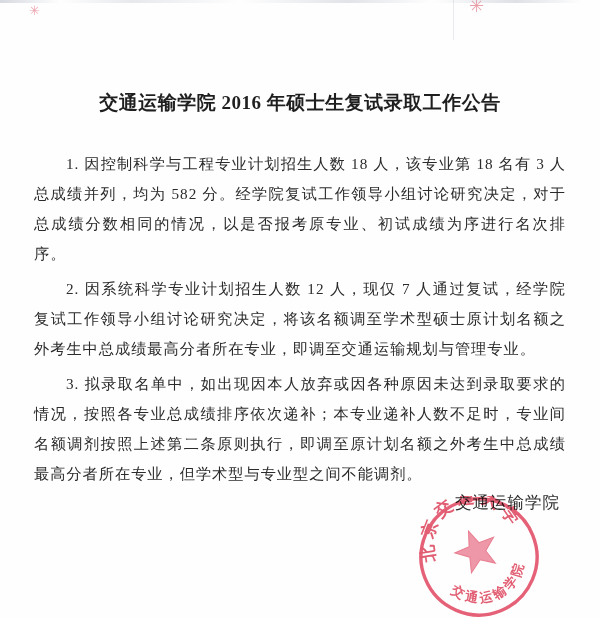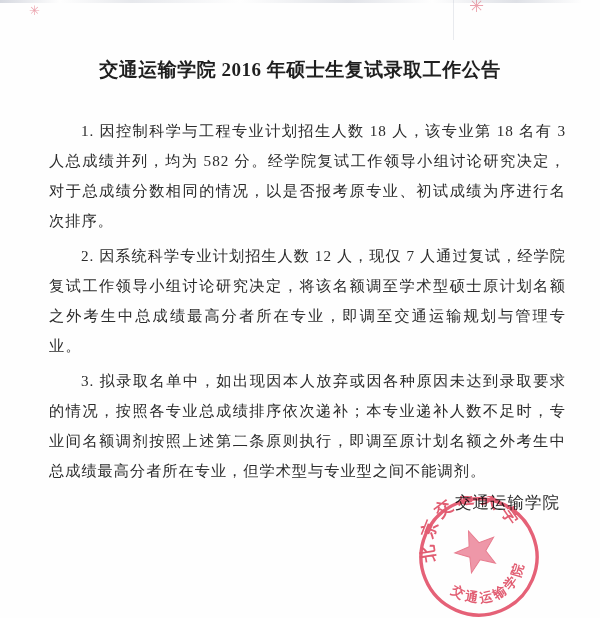--- a/index.html
+++ b/index.html
@@ -24,30 +24,30 @@
     position:absolute;left:453px;top:0;width:1px;height:40px;
     background:rgba(100,110,140,.14);
   }
   .corner-mark{
     position:absolute;color:#d8455a;opacity:.5;
     font-family:"DejaVu Sans",sans-serif;line-height:1;
   }
   .corner-mark.left{left:29px;top:4px;font-size:13px;}
   .corner-mark.right{left:469px;top:-3px;font-size:18px;}
   .title{
-    margin:0;padding-top:57px;
+    margin:0;padding-top:90px;
     text-align:center;
     font-size:19px;font-weight:bold;color:#1f1f1f;
     letter-spacing:.5px;
   }
   .body-text{
     margin:33px 34px 0 33px;
   }
   .body-text p{
-    margin:0 0 5px 16px;
+    margin:0 0 5px 1px;
     font-size:15.2px;line-height:30px;
     letter-spacing:1px;
     text-align:justify;
     text-indent:2.1em;
   }
   .sign-block{
     position:absolute;top:492px;right:40px;
     text-align:right;z-index:2;
   }
   .sig{font-size:16.5px;letter-spacing:1px;}

